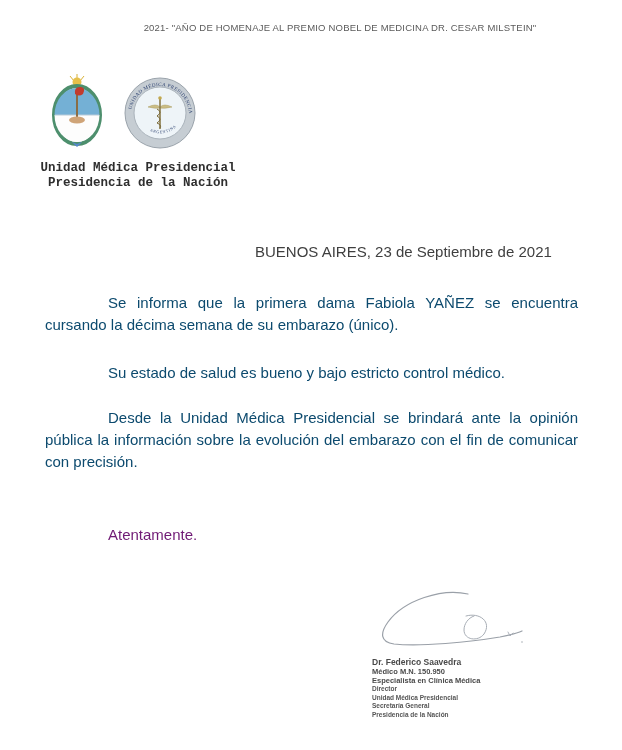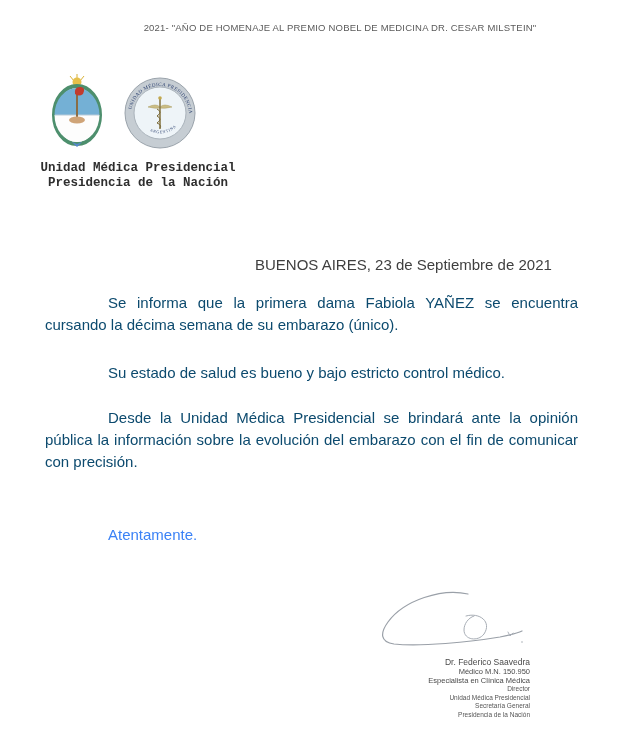--- a/index.html
+++ b/index.html
@@ -33,21 +33,21 @@
     font-weight: bold;
     font-size: 12.5px;
     line-height: 15px;
     text-align: center;
     color: #2e2e2e;
     white-space: nowrap;
   }
 
   .dateline {
     position: absolute;
-    top: 256px; left: 255px;
+    top: 243px; left: 255px;
     font-size: 15px;
     color: #3f3f3f;
   }
 
   .para {
     position: absolute;
     left: 45px; width: 533px;
     font-size: 15px;
     line-height: 22px;
     text-align: justify;
@@ -55,31 +55,31 @@
     color: #0c4a6e;
   }
   .para-1 { top: 292px; }
   .para-2 { top: 362px; }
   .para-3 { top: 407px; }
 
   .closing {
     position: absolute;
     top: 526px; left: 108px;
     font-size: 15px;
-    color: #3b82f6;
+    color: #701a75;
   }
 
   .signature-squiggle { position: absolute; top: 586px; left: 370px; width: 162px; height: 68px; }
 
   .signature-block {
     position: absolute;
     top: 657px; left: 372px; width: 158px;
-    text-align: right;
+    text-align: left;
     color: #4a4a4a;
-    font-weight: normal;
+    font-weight: bold;
   }
   .sig-name   { font-size: 8.5px; line-height: 10px; }
   .sig-line-a { font-size: 7.5px; line-height: 9px; }
   .sig-line-b { font-size: 6.5px; line-height: 8.5px; color: #555; }
 </style>
 </head>
 <body>
 
 <div class="page">
 

